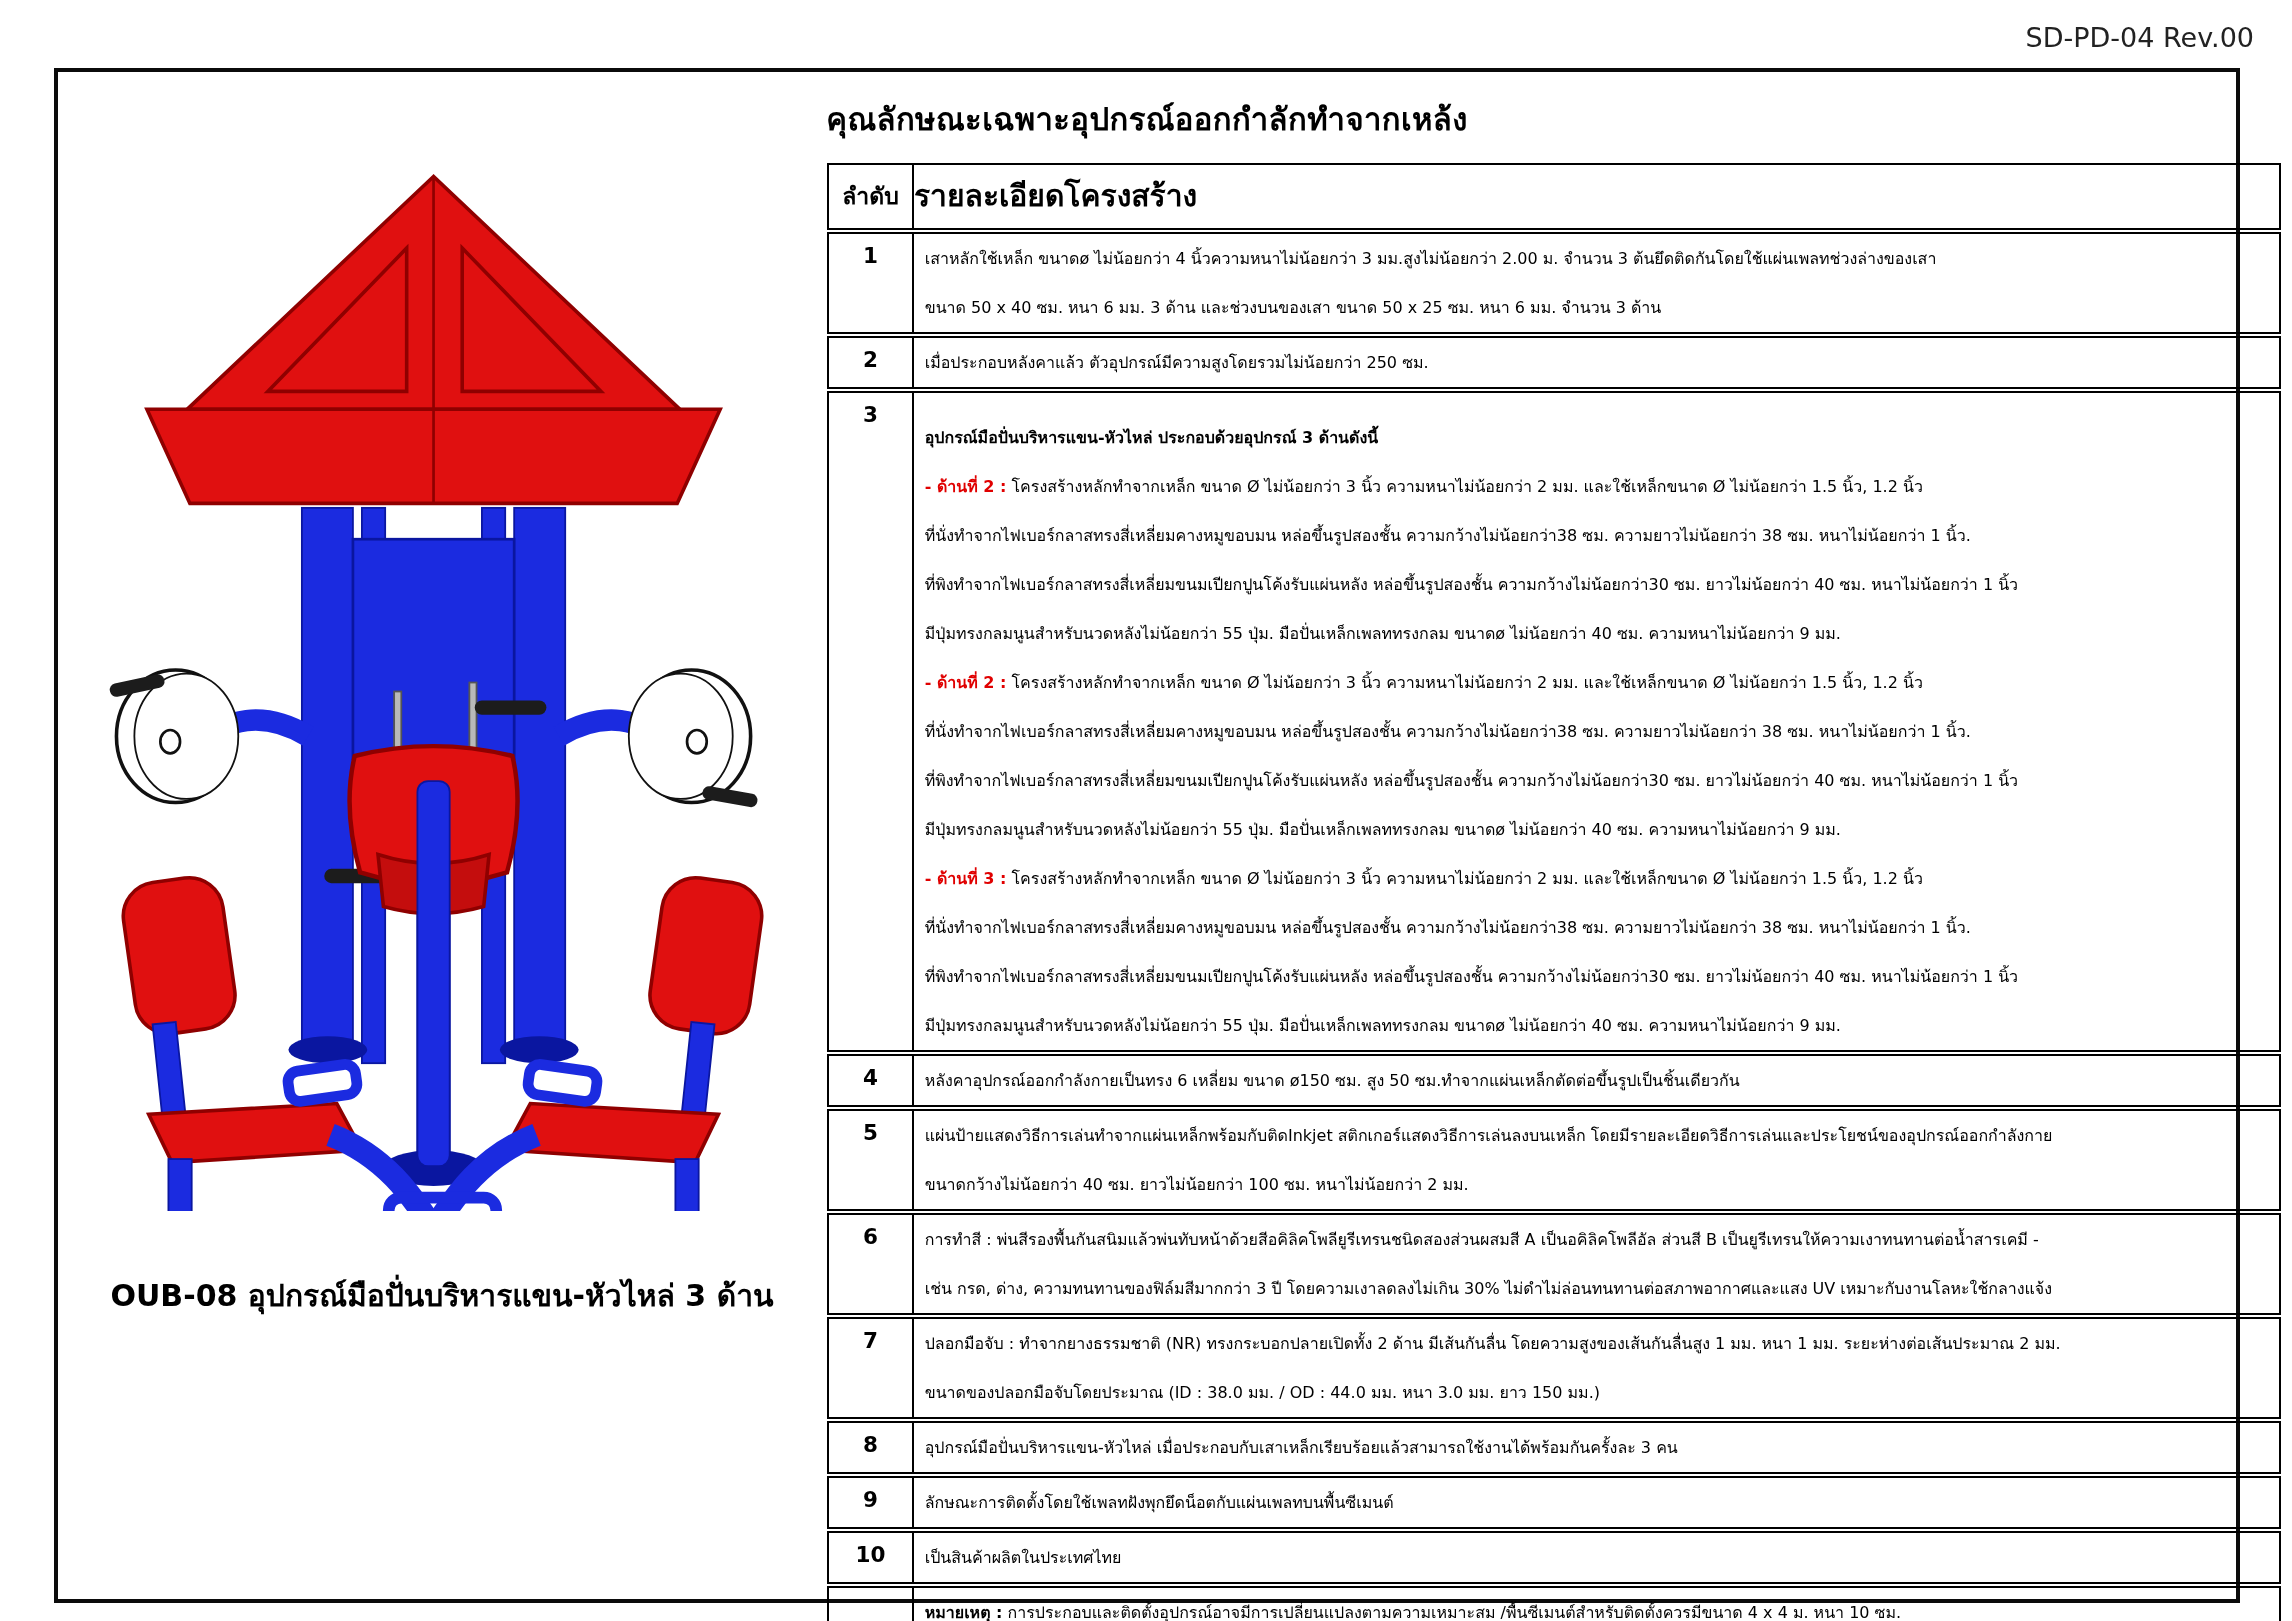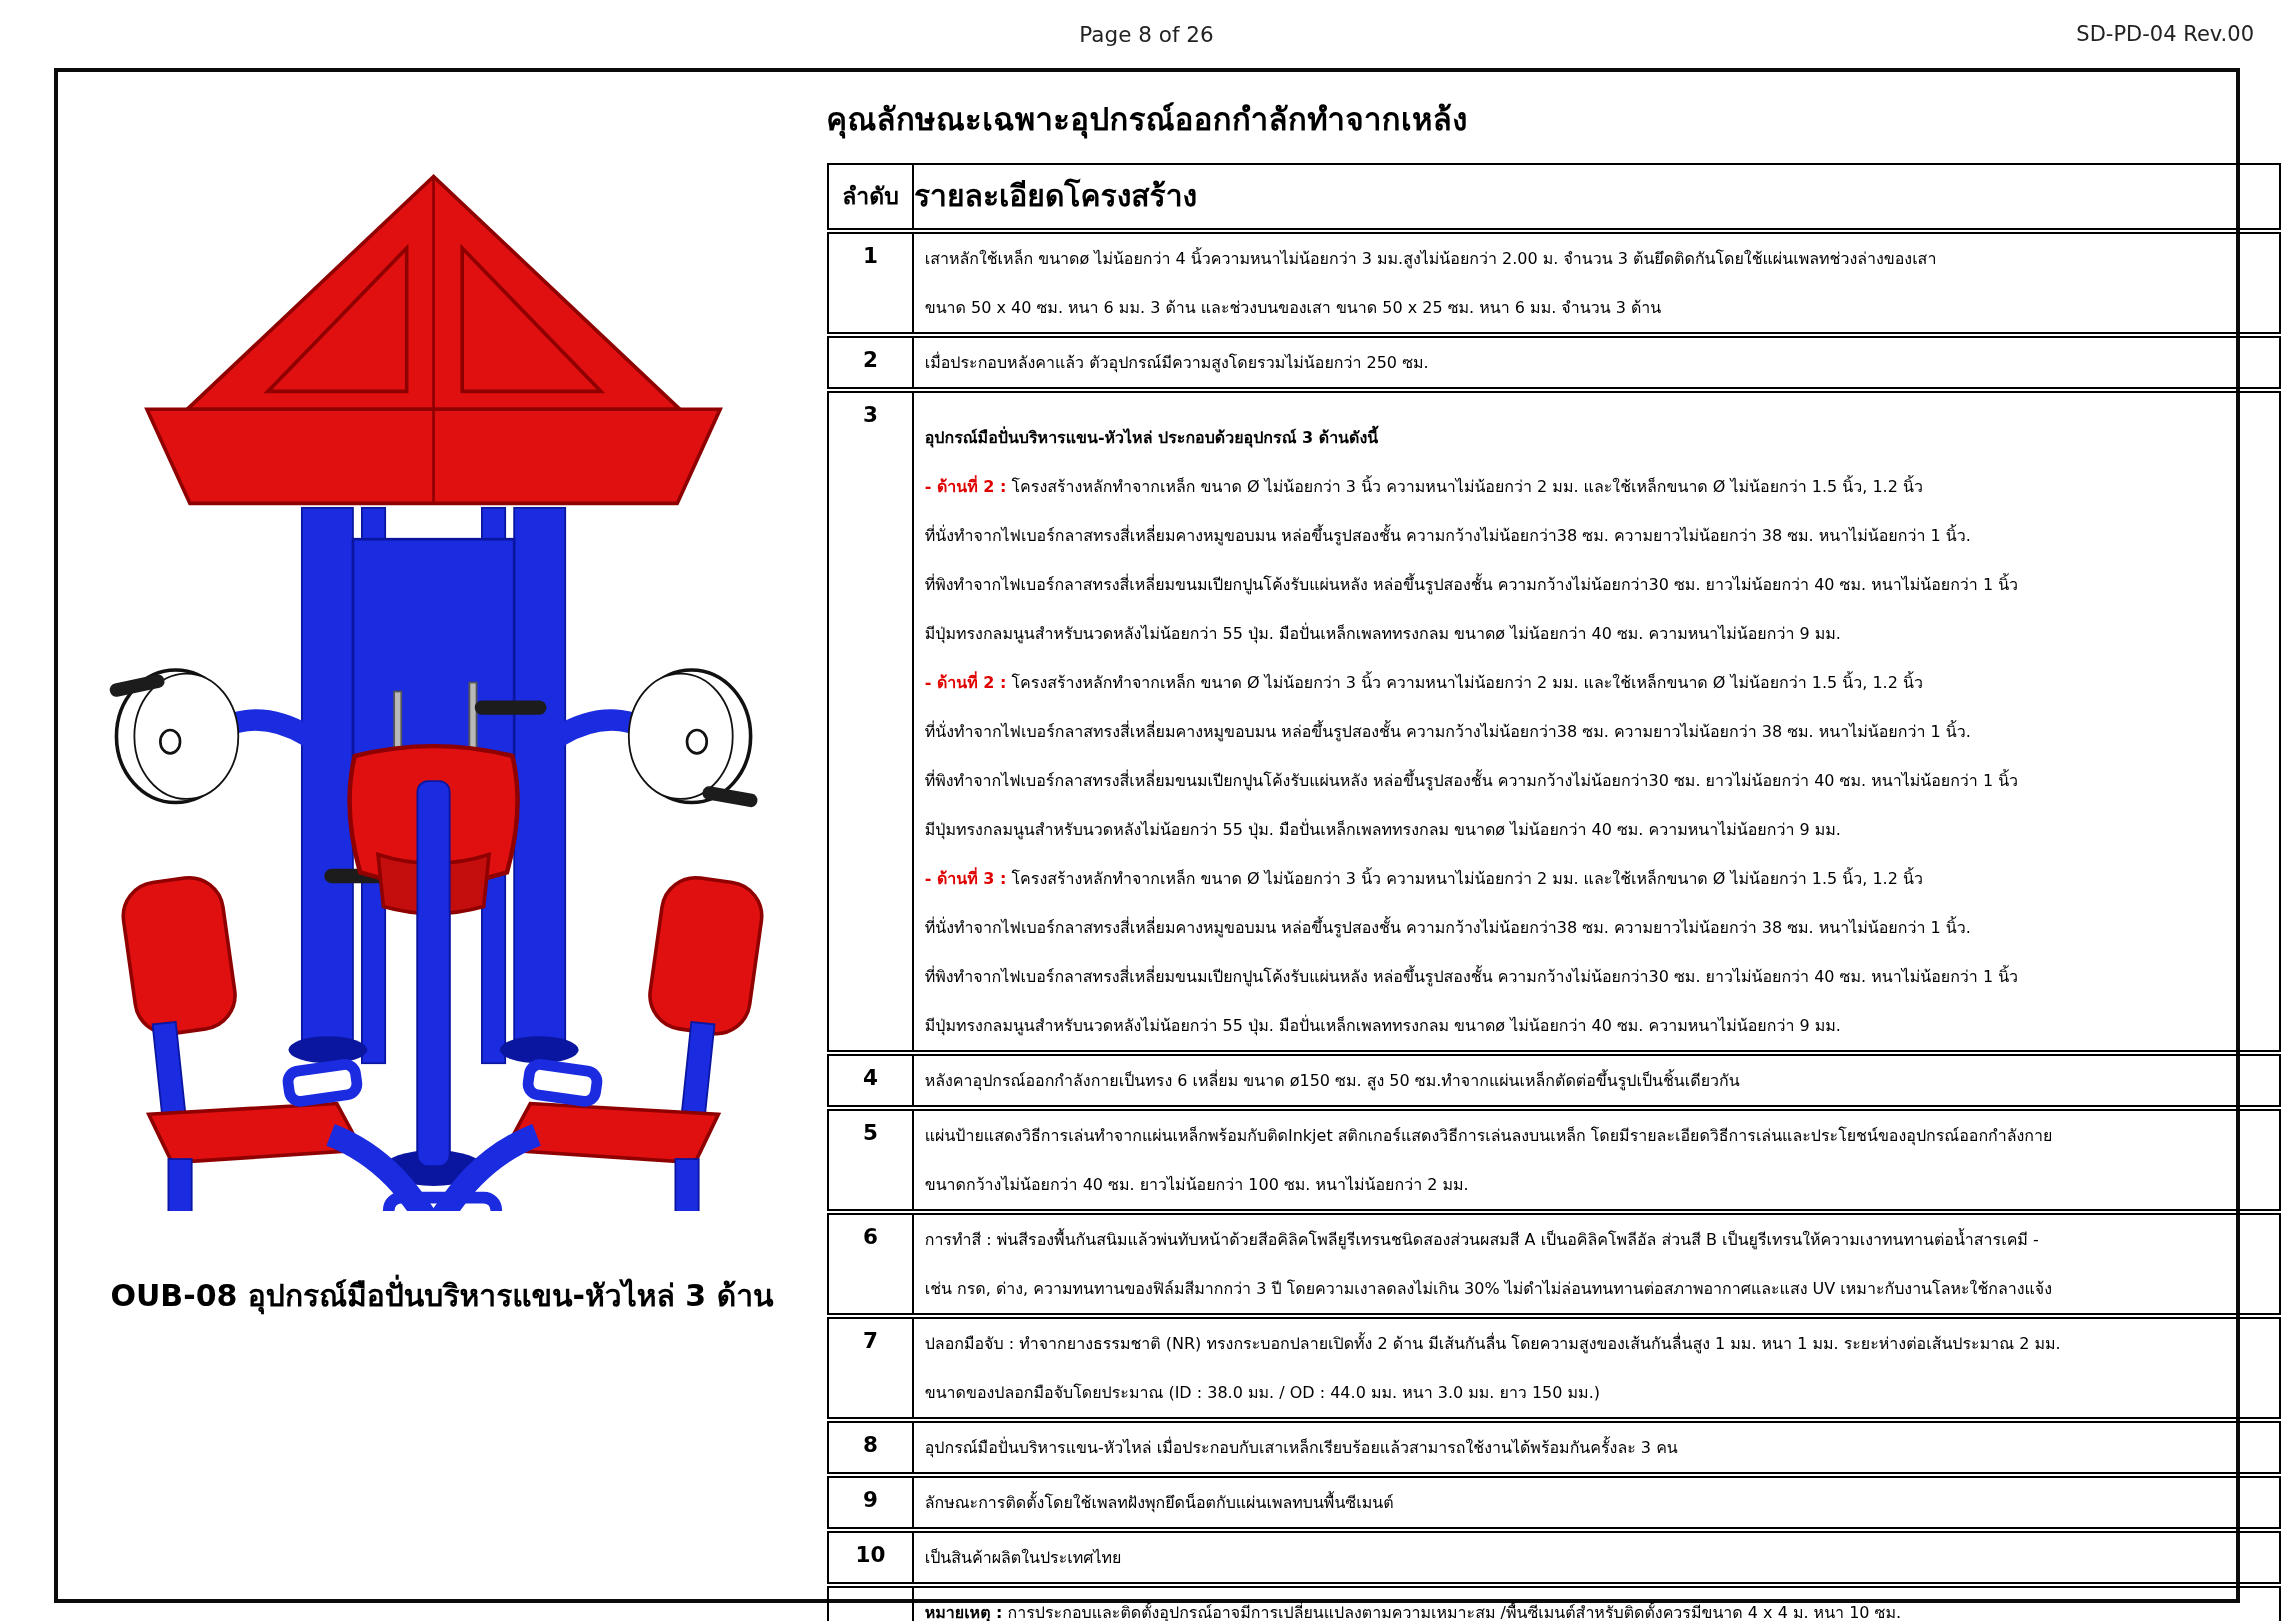--- a/index.html
+++ b/index.html
@@ -3,21 +3,21 @@
 <meta charset="utf-8">
 <style>
   * { margin:0; padding:0; box-sizing:border-box; }
   html,body { width:2293px; height:1621px; background:#ffffff;
               font-family:"DejaVu Sans","Liberation Serif",sans-serif; color:#000; }
   .page { position:relative; width:2293px; height:1621px; background:#fff; overflow:hidden; }
 
   
   .hdr-center { position:absolute; top:21.5px; left:0; width:2293px; text-align:center;
                 font-size:21.5px; color:#222; }
-  .hdr-right  { position:absolute; top:21.5px; right:39px; font-size:21px; color:#222; }
+  .hdr-right  { position:absolute; top:21.5px; right:39px; font-size:27px; color:#222; }
 
   
   .outer-box { position:absolute; left:54px; top:68px; width:2186px; height:1535px;
                border:4.5px solid #0b0b0b; background:#fff; }
 
   .doc-title { position:absolute; top:21.5px; left:0; width:100%; text-align:center;
                font-size:31px; font-weight:bold; letter-spacing:0.4px; }
 
   
   .figure-area { position:absolute; left:21.5px; top:75px; width:725px; height:1325px; }
@@ -41,21 +41,20 @@
   .label { font-weight:bold; }
   .label.red { color:#e00000; }
 
   .illus { width:699px; height:1048px; }
 </style>
 </head>
 <body>
 
 <div class="page">
 
-  <div class="hdr-center">Page 8 of 26</div>
   <div class="hdr-right">SD-PD-04 Rev.00</div>
 
   <div class="outer-box">
 
     <div class="doc-title">คุณลักษณะเฉพาะอุปกรณ์ออกกำลักทำจากเหล้ง</div>
 
     <div class="figure-area">
       <svg class="illus" viewBox="0 0 780 1170" aria-hidden="true">
 
         <rect x="362" y="560" width="36" height="560" rx="10" fill="var(--blue)" stroke="var(--dark_blue)" stroke-width="2"></rect>

